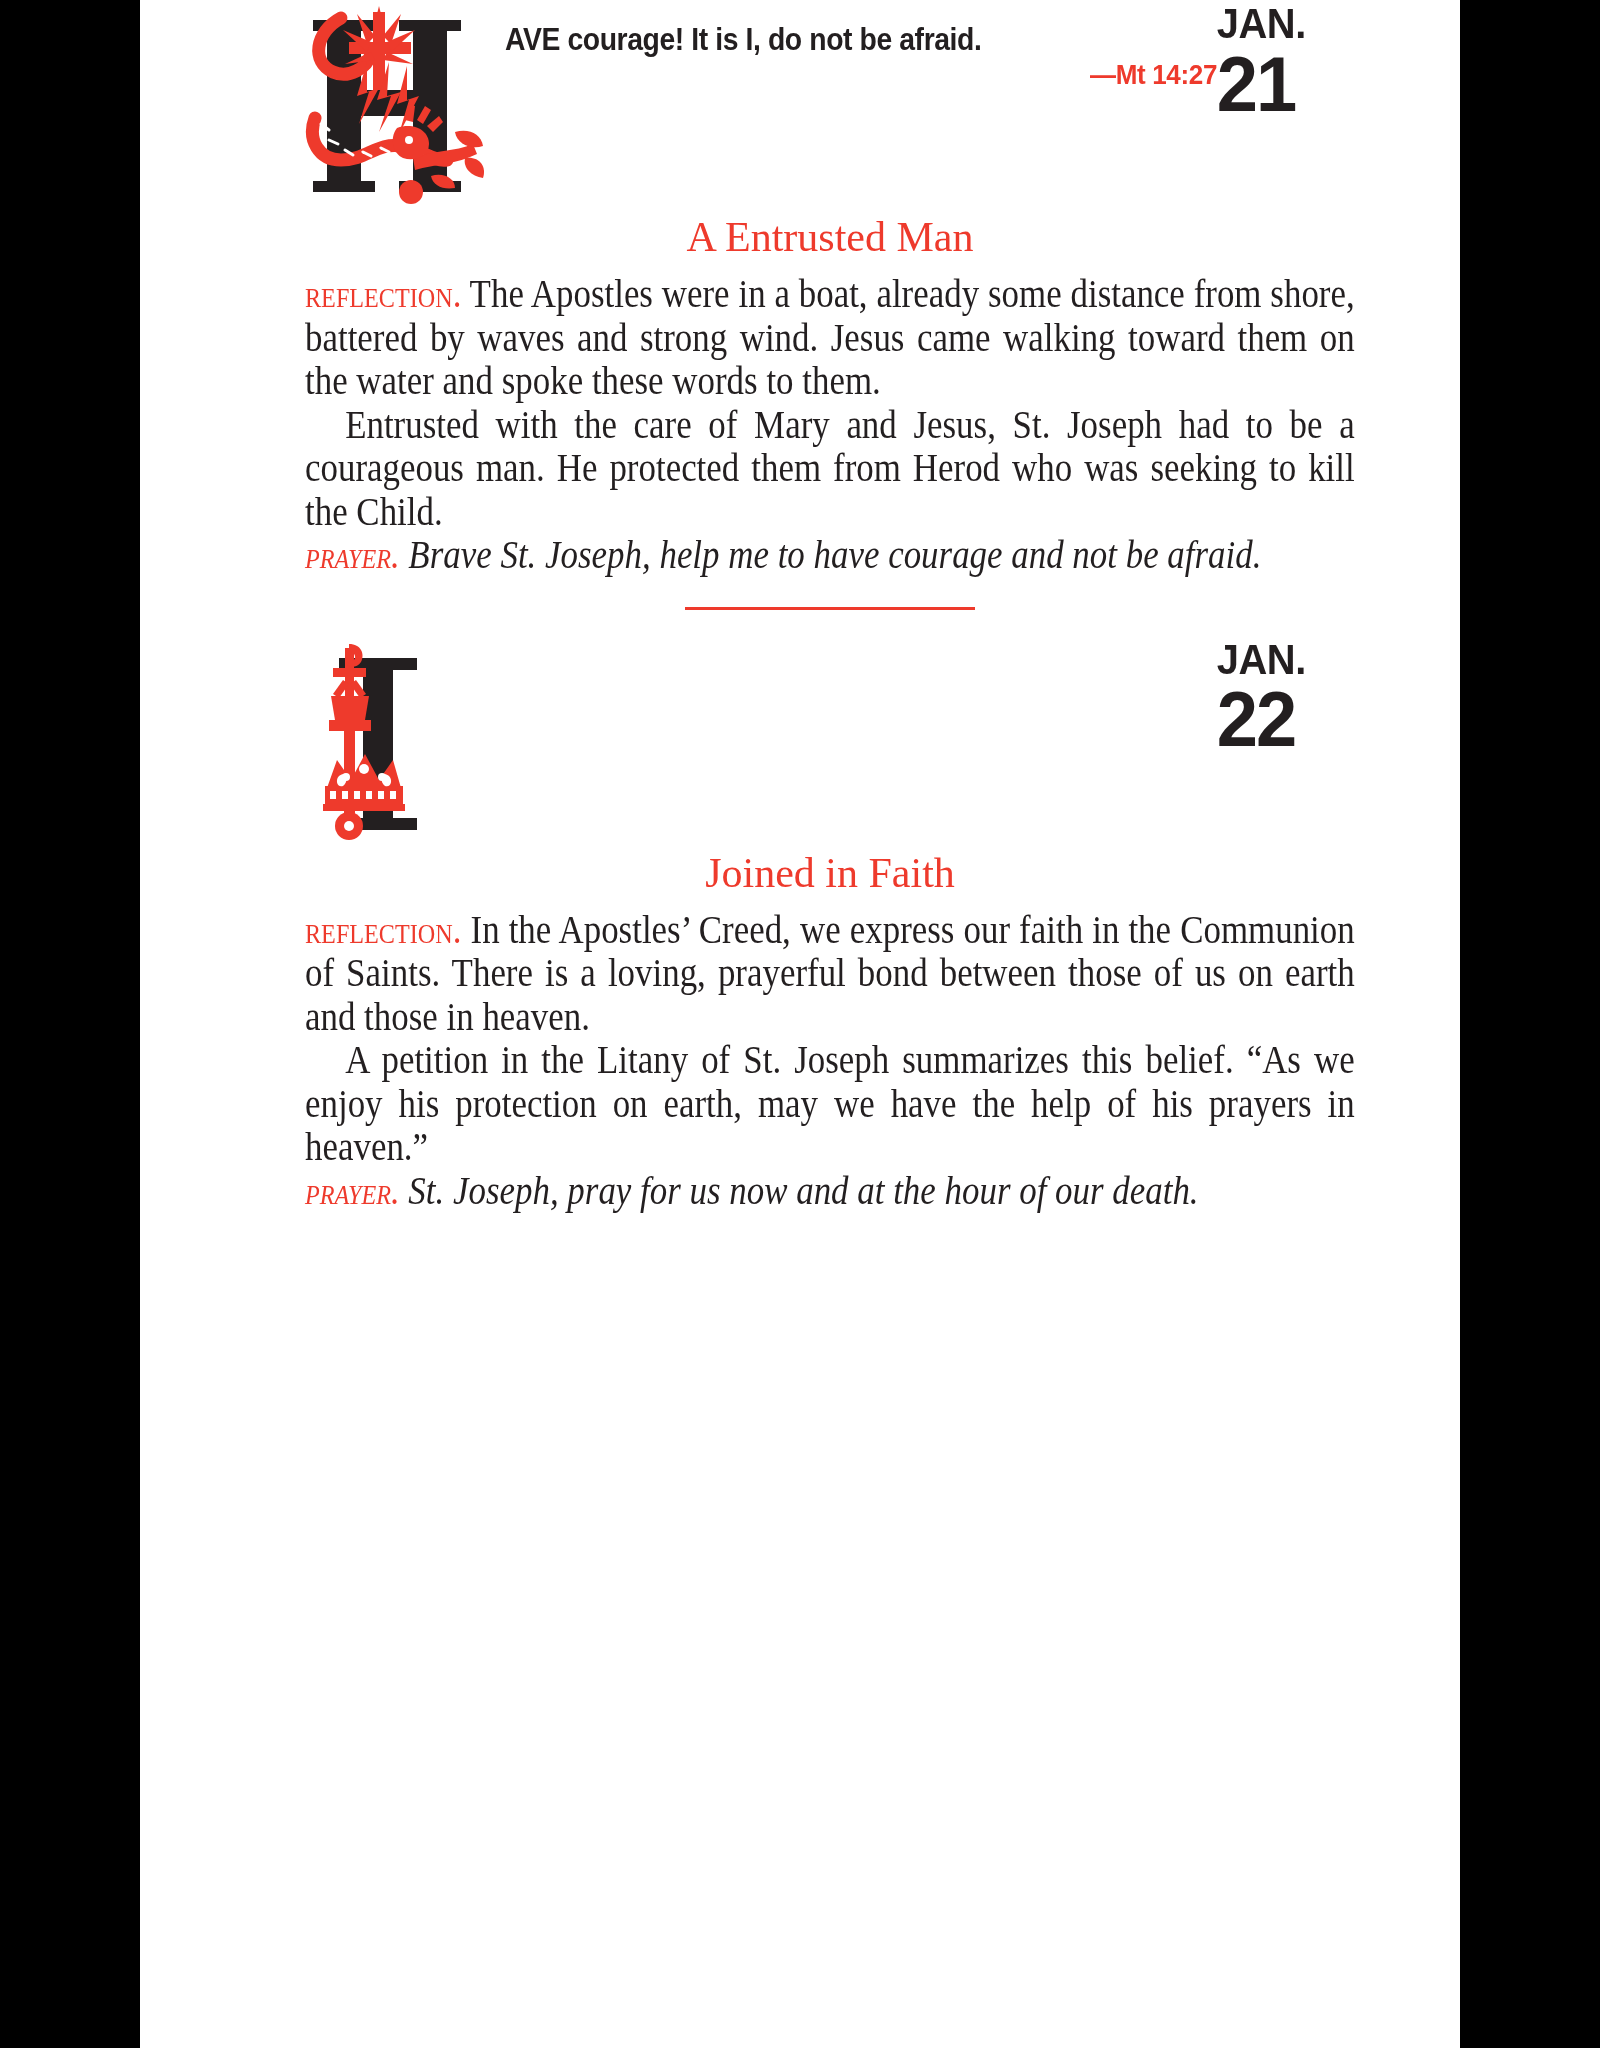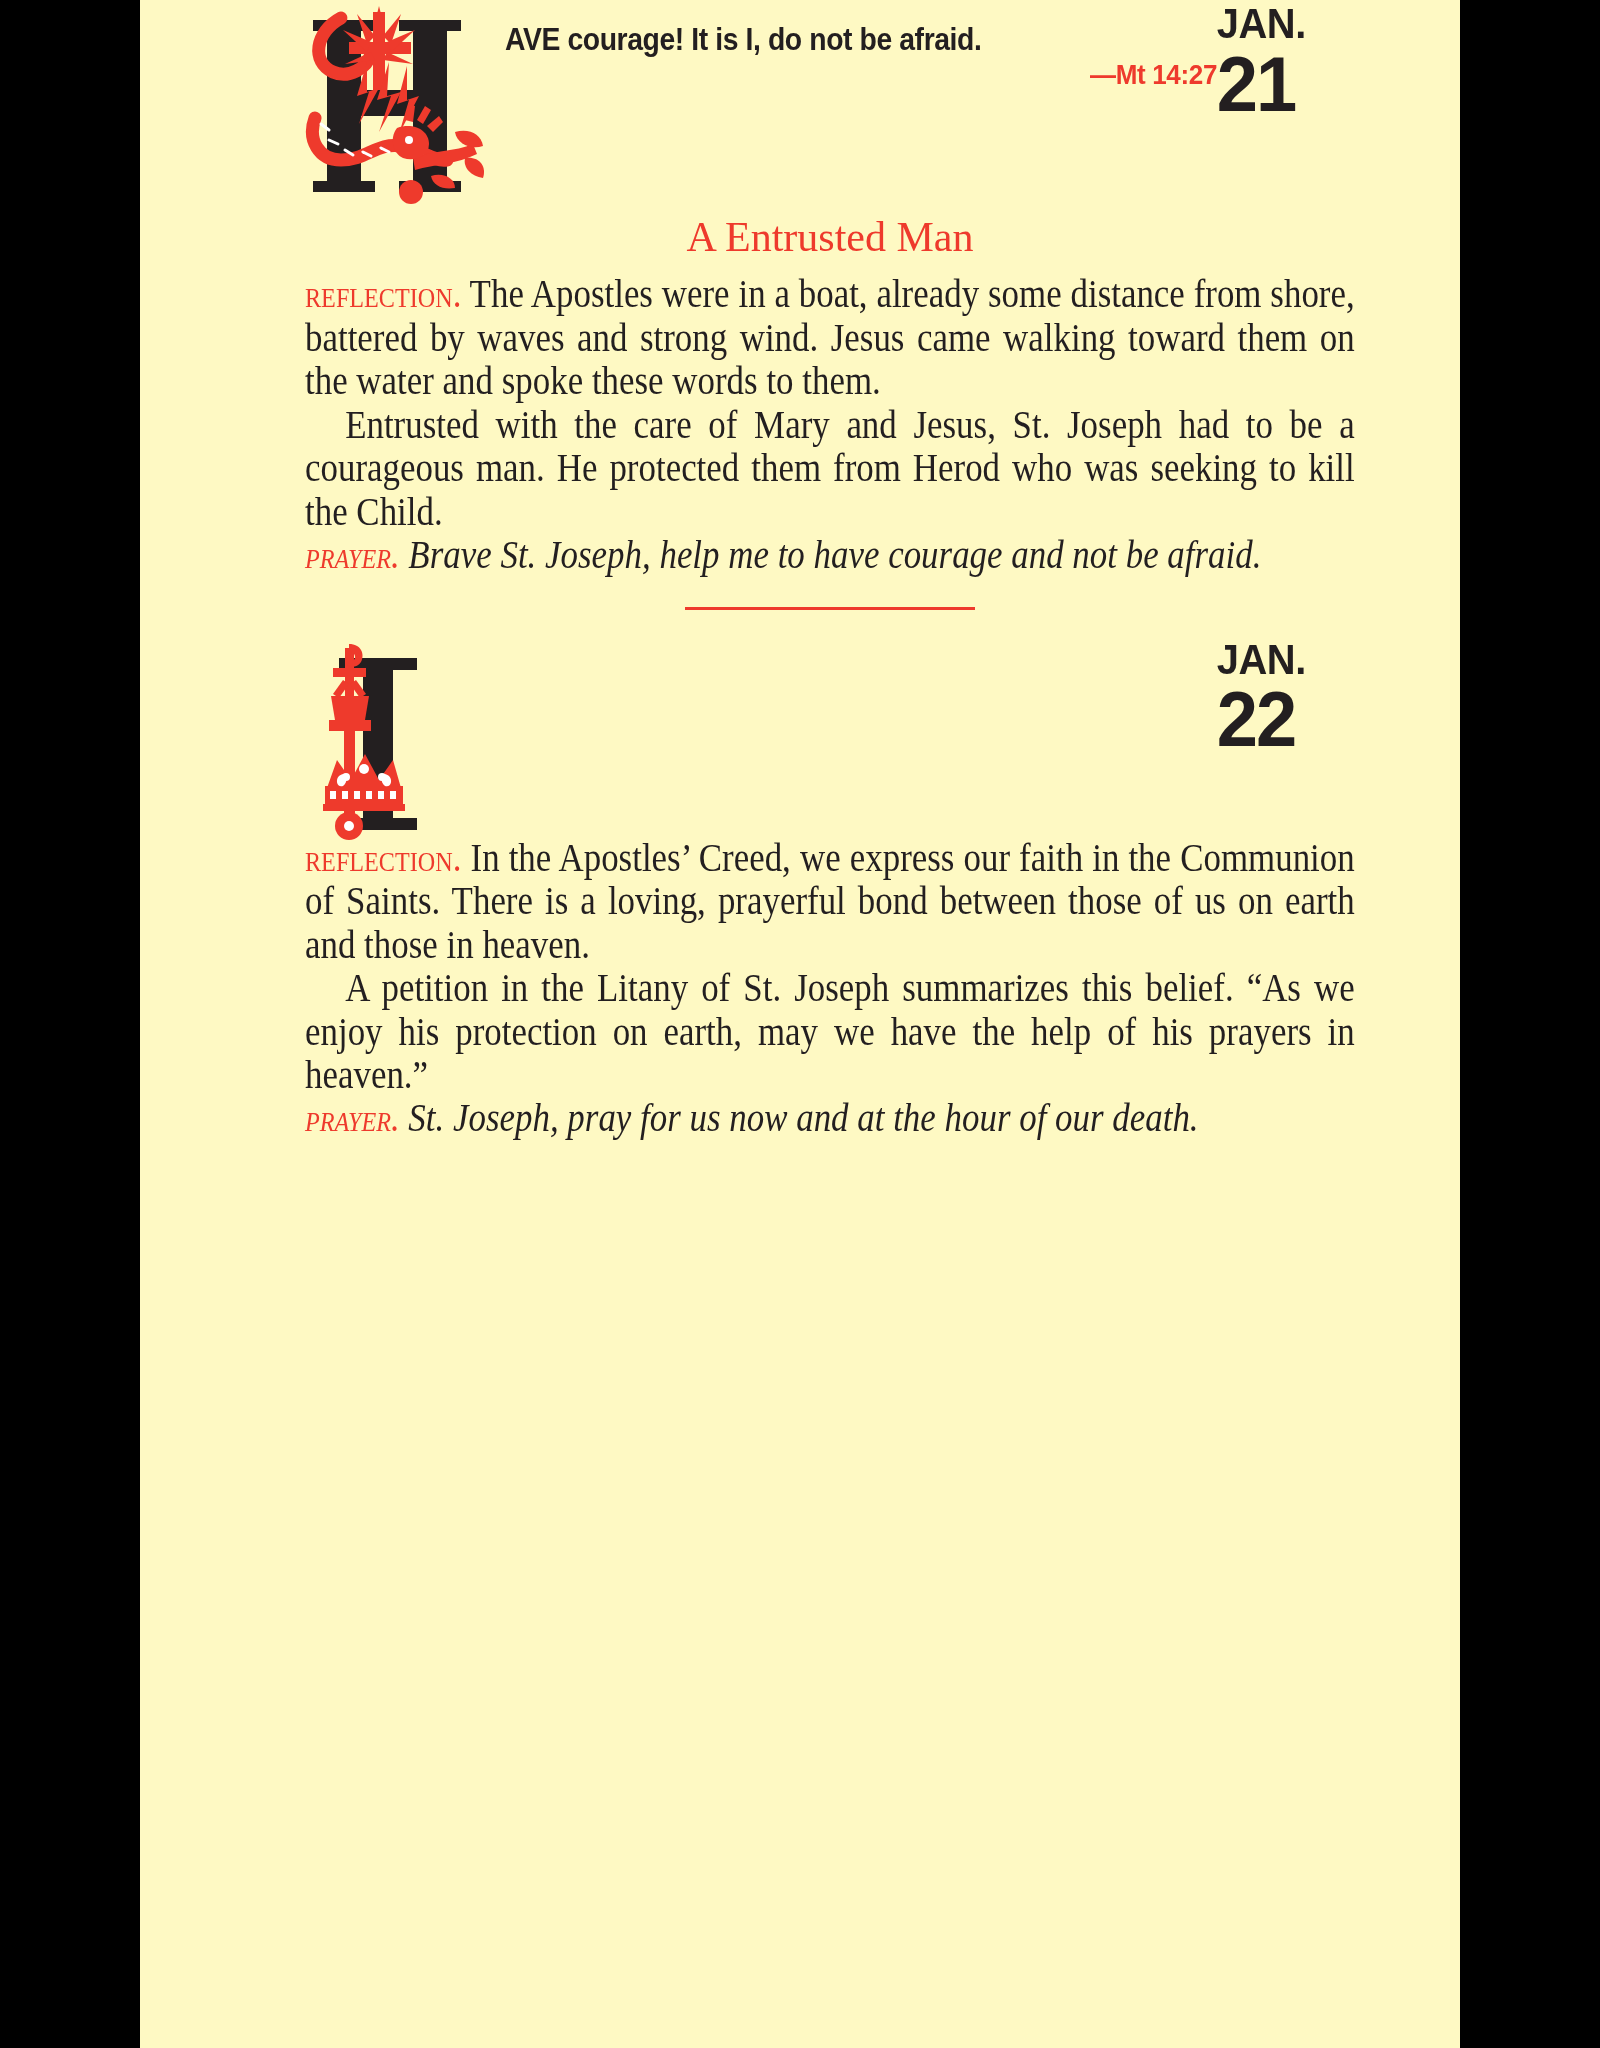--- a/index.html
+++ b/index.html
@@ -18,21 +18,21 @@
     width: 1600px;
     height: 2048px;
     background: #000000;
   }
   .page {
     position: absolute;
     left: 140px;
     top: 0;
     width: 1320px;
     height: 2048px;
-    background: #fef9c3;
+    background: #ffffff;
     box-sizing: border-box;
     padding: 0;
   }
   .content {
     position: absolute;
     left: 165px;
     top: 0;
     width: 1050px;
   }
 
@@ -298,20 +298,21 @@
           </svg>
         </div>
 
 
         <div class="date-block">
           <div class="date-month">JAN.</div>
           <div class="date-day">22</div>
         </div>
       </div>
 
+      <div class="entry-title">Joined in Faith</div>
 
       <p class="body-par"><span class="label-red">Reflection.</span> <span>In the Apostles’ Creed, we express our faith in the Communion of Saints. There is a loving, prayerful bond between those of us on earth and those in heaven.</span></p>
 
       <p class="body-par indent"><span>A petition in the Litany of St. Joseph summarizes this belief. “As we enjoy his protection on earth, may we have the help of his prayers in heaven.”</span></p>
 
       <p class="body-par prayer"><span class="label-red italic">Prayer.</span> <span>St. Joseph, pray for us now and at the hour of our death.</span></p>
 
 
     </div>
   </div>

